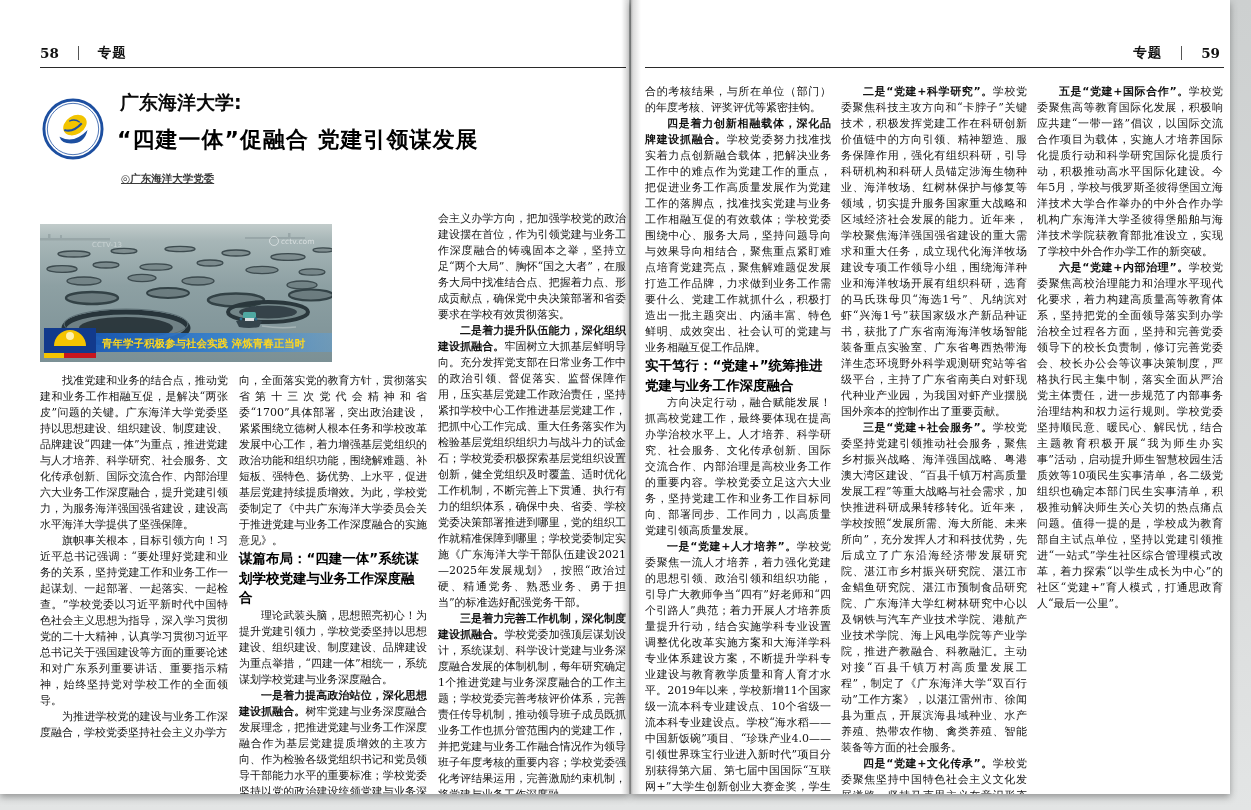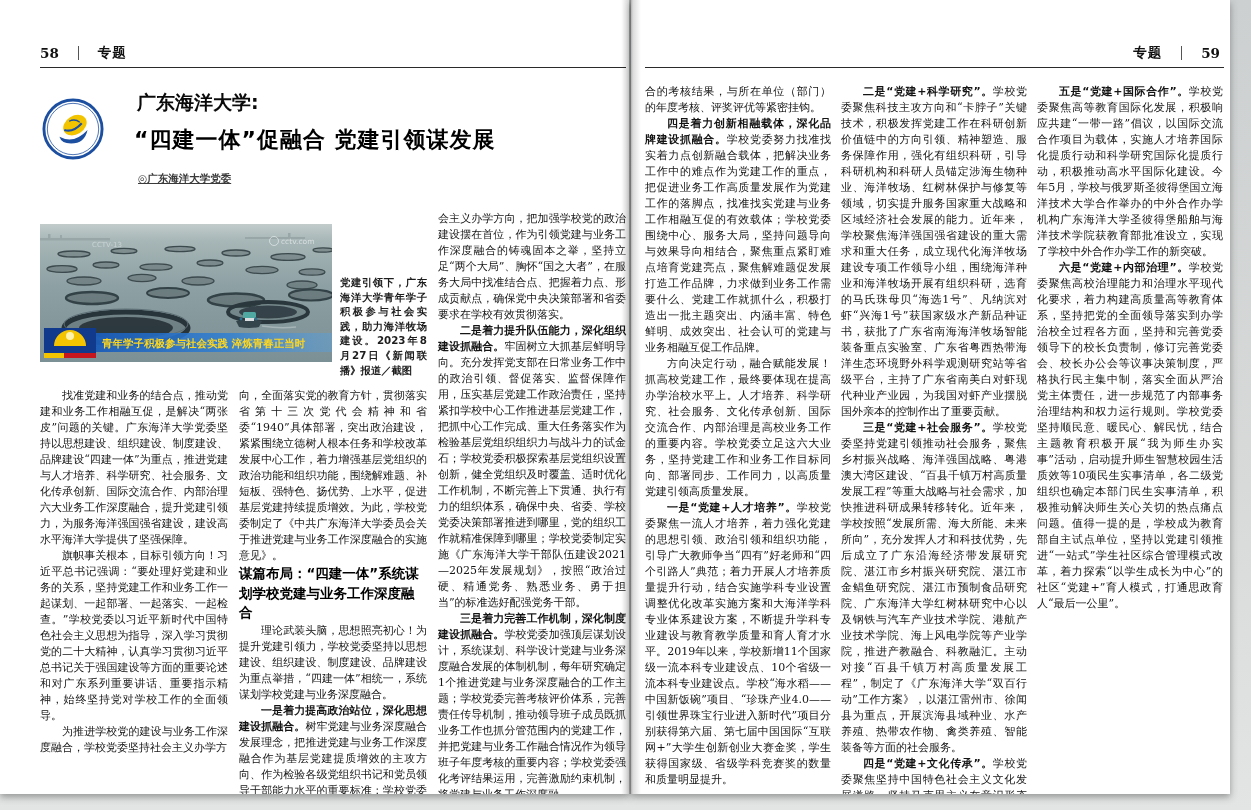--- a/index.html
+++ b/index.html
@@ -11,21 +11,21 @@
   .page-right{left:631px;width:599px;box-shadow:0 3px 7px rgba(50,50,50,.45);}
   .gutter{position:absolute;left:621px;top:0;width:20px;height:794px;z-index:6;pointer-events:none;
     background:linear-gradient(90deg,rgba(0,0,0,0) 0%,rgba(0,0,0,.16) 42%,rgba(0,0,0,.30) 50%,rgba(0,0,0,.14) 60%,rgba(0,0,0,0) 100%);}
   
   .folio{position:absolute;top:44px;display:flex;align-items:center;gap:19px;font-size:13.5px;font-weight:700;color:#111;}
   .folio .num{font-family:"DejaVu Serif","Liberation Serif",serif;}
   .folio .lbl{font-family:"DejaVu Sans","Liberation Sans",sans-serif;letter-spacing:1px;}
   .folio-sep{width:1px;height:14px;background:#555;}
   .rule{position:absolute;top:67px;height:1px;background:#2a2a2a;}
   
-  .masthead{position:absolute;left:42px;top:90px;display:flex;gap:30px;}
+  .masthead{position:absolute;left:42px;top:90px;display:flex;gap:13px;}
   .logo{width:62px;height:62px;margin-top:8px;flex:0 0 auto;}
   .kicker{font-family:"DejaVu Sans","Liberation Sans",sans-serif;font-weight:700;font-size:19px;color:#0a0a0a;margin:0 0 6px 3px;}
   .title{font-family:"DejaVu Sans","Liberation Sans",sans-serif;font-weight:900;font-size:22px;line-height:36px;letter-spacing:1px;margin:0;color:#000;}
   .byline{margin:14px 0 0 4px;font-family:"DejaVu Sans","Liberation Sans",sans-serif;font-size:10.5px;font-weight:700;color:#3a3a3a;text-decoration:underline;}
   
   .body58{position:absolute;left:40px;top:211px;width:586px;display:flex;gap:11px;}
   .leftwrap{width:387px;flex:0 0 auto;}
   .photo-row{display:flex;gap:8px;margin-top:13px;margin-bottom:11px;}
   .photo{width:292px;height:138px;flex:0 0 auto;background:#8fa0a4;}
   .caption{width:87px;margin-top:51px;font-family:"DejaVu Sans","Liberation Sans",sans-serif;
@@ -153,31 +153,30 @@
             <g>
               <rect x="56" y="109" width="236" height="19" fill="url(#bannerg)"></rect>
               <rect x="4" y="104" width="52" height="25" fill="#123a8c"></rect>
               <path d="M14 122 a16 16 0 0 1 32 0z" fill="#f5c400"></path>
               <circle cx="30" cy="112" r="4" fill="#fff2aa"></circle>
               <rect x="4" y="129" width="52" height="5" fill="#c8161e"></rect>
               <rect x="4" y="129" width="20" height="5" fill="#f5c400"></rect>
               <text x="62" y="122.5" font-size="10.5" font-weight="bold" fill="#ffd71e" font-family="DejaVu Sans, Liberation Sans, sans-serif">青年学子积极参与社会实践 淬炼青春正当时</text>
             </g>
           </svg>
-          <div class="caption">党建引领下，广东海洋大学青年学子积极参与社会实践，助力海洋牧场建设。2023年8月27日《新闻联播》报道／截图</div>
         </div>
 
         <div class="cols2">
           <div class="col">
             <p class="ind">找准党建和业务的结合点，推动党建和业务工作相融互促，是解决“两张皮”问题的关键。广东海洋大学党委坚持以思想建设、组织建设、制度建设、品牌建设“四建一体”为重点，推进党建与人才培养、科学研究、社会服务、文化传承创新、国际交流合作、内部治理六大业务工作深度融合，提升党建引领力，为服务海洋强国强省建设，建设高水平海洋大学提供了坚强保障。</p>
             <p class="ind">旗帜事关根本，目标引领方向！习近平总书记强调：“要处理好党建和业务的关系，坚持党建工作和业务工作一起谋划、一起部署、一起落实、一起检查。”学校党委以习近平新时代中国特色社会主义思想为指导，深入学习贯彻党的二十大精神，认真学习贯彻习近平总书记关于强国建设等方面的重要论述和对广东系列重要讲话、重要指示精神，始终坚持党对学校工作的全面领导。</p>
             <p class="ind">为推进学校党的建设与业务工作深度融合，学校党委坚持社会主义办学方</p>
           </div>
           <div class="col">
-            <p>向，全面落实党的教育方针，贯彻落实省第十三次党代会精神和省委“1940”具体部署，突出政治建设，紧紧围绕立德树人根本任务和学校改革发展中心工作，着力增强基层党组织的政治功能和组织功能，围绕解难题、补短板、强特色、扬优势、上水平，促进基层党建持续提质增效。为此，学校党委制定了《中共广东海洋大学委员会关于推进党建与业务工作深度融合的实施意见》。</p>
+            <p>向，全面落实党的教育方针，贯彻落实省第十三次党代会精神和省委“1700”具体部署，突出政治建设，紧紧围绕立德树人根本任务和学校改革发展中心工作，着力增强基层党组织的政治功能和组织功能，围绕解难题、补短板、强特色、扬优势、上水平，促进基层党建持续提质增效。为此，学校党委制定了《中共广东海洋大学委员会关于推进党建与业务工作深度融合的实施意见》。</p>
             <p class="h3">谋篇布局：“四建一体”系统谋划学校党建与业务工作深度融合</p>
             <p class="ind">理论武装头脑，思想照亮初心！为提升党建引领力，学校党委坚持以思想建设、组织建设、制度建设、品牌建设为重点举措，“四建一体”相统一，系统谋划学校党建与业务深度融合。</p>
             <p class="ind"><b class="lead">一是着力提高政治站位，深化思想建设抓融合。</b><span>树牢党建与业务深度融合发展理念，把推进党建与业务工作深度融合作为基层党建提质增效的主攻方向、作为检验各级党组织书记和党员领导干部能力水平的重要标准；学校党委坚持以党的政治建设统领党建与业务深度融合，坚持以政治建设引领社</span></p>
           </div>
         </div>
       </div>
 
       <div class="col">
         <p>会主义办学方向，把加强学校党的政治建设摆在首位，作为引领党建与业务工作深度融合的铸魂固本之举，坚持立足“两个大局”、胸怀“国之大者”，在服务大局中找准结合点、把握着力点、形成贡献点，确保党中央决策部署和省委要求在学校有效贯彻落实。</p>
         <p class="ind"><b class="lead">二是着力提升队伍能力，深化组织建设抓融合。</b><span>牢固树立大抓基层鲜明导向。充分发挥党支部在日常业务工作中的政治引领、督促落实、监督保障作用，压实基层党建工作政治责任，坚持紧扣学校中心工作推进基层党建工作，把抓中心工作完成、重大任务落实作为检验基层党组织组织力与战斗力的试金石；学校党委积极探索基层党组织设置创新，健全党组织及时覆盖、适时优化工作机制，不断完善上下贯通、执行有力的组织体系，确保中央、省委、学校党委决策部署推进到哪里，党的组织工作就精准保障到哪里；学校党委制定实施《广东海洋大学干部队伍建设2021—2025年发展规划》，按照“政治过硬、精通党务、熟悉业务、勇于担当”的标准选好配强党务干部。</span></p>
@@ -192,20 +191,21 @@
       <span class="lbl">专题</span>
       <span class="folio-sep"></span>
       <span class="num">59</span>
     </div>
     <div class="rule" style="left:14px;width:579px;"></div>
 
     <div class="body59">
       <div class="col">
         <p>合的考核结果，与所在单位（部门）的年度考核、评奖评优等紧密挂钩。</p>
         <p class="ind"><b class="lead">四是着力创新相融载体，深化品牌建设抓融合。</b><span>学校党委努力找准找实着力点创新融合载体，把解决业务工作中的难点作为党建工作的重点，把促进业务工作高质量发展作为党建工作的落脚点，找准找实党建与业务工作相融互促的有效载体；学校党委围绕中心、服务大局，坚持问题导向与效果导向相结合，聚焦重点紧盯难点培育党建亮点，聚焦解难题促发展打造工作品牌，力求做到业务工作需要什么、党建工作就抓什么，积极打造出一批主题突出、内涵丰富、特色鲜明、成效突出、社会认可的党建与业务相融互促工作品牌。</span></p>
+        <p class="h3">实干笃行：“党建+”统筹推进党建与业务工作深度融合</p>
         <p class="ind">方向决定行动，融合赋能发展！抓高校党建工作，最终要体现在提高办学治校水平上。人才培养、科学研究、社会服务、文化传承创新、国际交流合作、内部治理是高校业务工作的重要内容。学校党委立足这六大业务，坚持党建工作和业务工作目标同向、部署同步、工作同力，以高质量党建引领高质量发展。</p>
         <p class="ind"><b class="lead">一是“党建+人才培养”。</b><span>学校党委聚焦一流人才培养，着力强化党建的思想引领、政治引领和组织功能，引导广大教师争当“四有”好老师和“四个引路人”典范；着力开展人才培养质量提升行动，结合实施学科专业设置调整优化改革实施方案和大海洋学科专业体系建设方案，不断提升学科专业建设与教育教学质量和育人育才水平。2019年以来，学校新增11个国家级一流本科专业建设点、10个省级一流本科专业建设点。学校“海水稻——中国新饭碗”项目、“珍珠产业4.0——引领世界珠宝行业进入新时代”项目分别获得第六届、第七届中国国际“互联网+”大学生创新创业大赛金奖，学生获得国家级、省级学科竞赛奖的数量和质量明显提升。</span></p>
       </div>
 
       <div class="col">
         <p class="ind"><b class="lead">二是“党建+科学研究”。</b><span>学校党委聚焦科技主攻方向和“卡脖子”关键技术，积极发挥党建工作在科研创新价值链中的方向引领、精神塑造、服务保障作用，强化有组织科研，引导科研机构和科研人员锚定涉海生物种业、海洋牧场、红树林保护与修复等领域，切实提升服务国家重大战略和区域经济社会发展的能力。近年来，学校聚焦海洋强国强省建设的重大需求和重大任务，成立现代化海洋牧场建设专项工作领导小组，围绕海洋种业和海洋牧场开展有组织科研，选育的马氏珠母贝“海选1号”、凡纳滨对虾“兴海1号”获国家级水产新品种证书，获批了广东省南海海洋牧场智能装备重点实验室、广东省粤西热带海洋生态环境野外科学观测研究站等省级平台，主持了广东省南美白对虾现代种业产业园，为我国对虾产业摆脱国外亲本的控制作出了重要贡献。</span></p>
         <p class="ind"><b class="lead">三是“党建+社会服务”。</b><span>学校党委坚持党建引领推动社会服务，聚焦乡村振兴战略、海洋强国战略、粤港澳大湾区建设、“百县千镇万村高质量发展工程”等重大战略与社会需求，加快推进科研成果转移转化。近年来，学校按照“发展所需、海大所能、未来所向”，充分发挥人才和科技优势，先后成立了广东沿海经济带发展研究院、湛江市乡村振兴研究院、湛江市金鲳鱼研究院、湛江市预制食品研究院、广东海洋大学红树林研究中心以及钢铁与汽车产业技术学院、港航产业技术学院、海上风电学院等产业学院，推进产教融合、科教融汇。主动对接“百县千镇万村高质量发展工程”，制定了《广东海洋大学“双百行动”工作方案》，以湛江雷州市、徐闻县为重点，开展滨海县域种业、水产养殖、热带农作物、禽类养殖、智能装备等方面的社会服务。</span></p>
         <p class="ind"><b class="lead">四是“党建+文化传承”。</b><span>学校党委聚焦坚持中国特色社会主义文化发展道路，坚持马克思主义在意识形态领域的指导地位，以举旗帜、聚民心、</span></p>
       </div>
 

